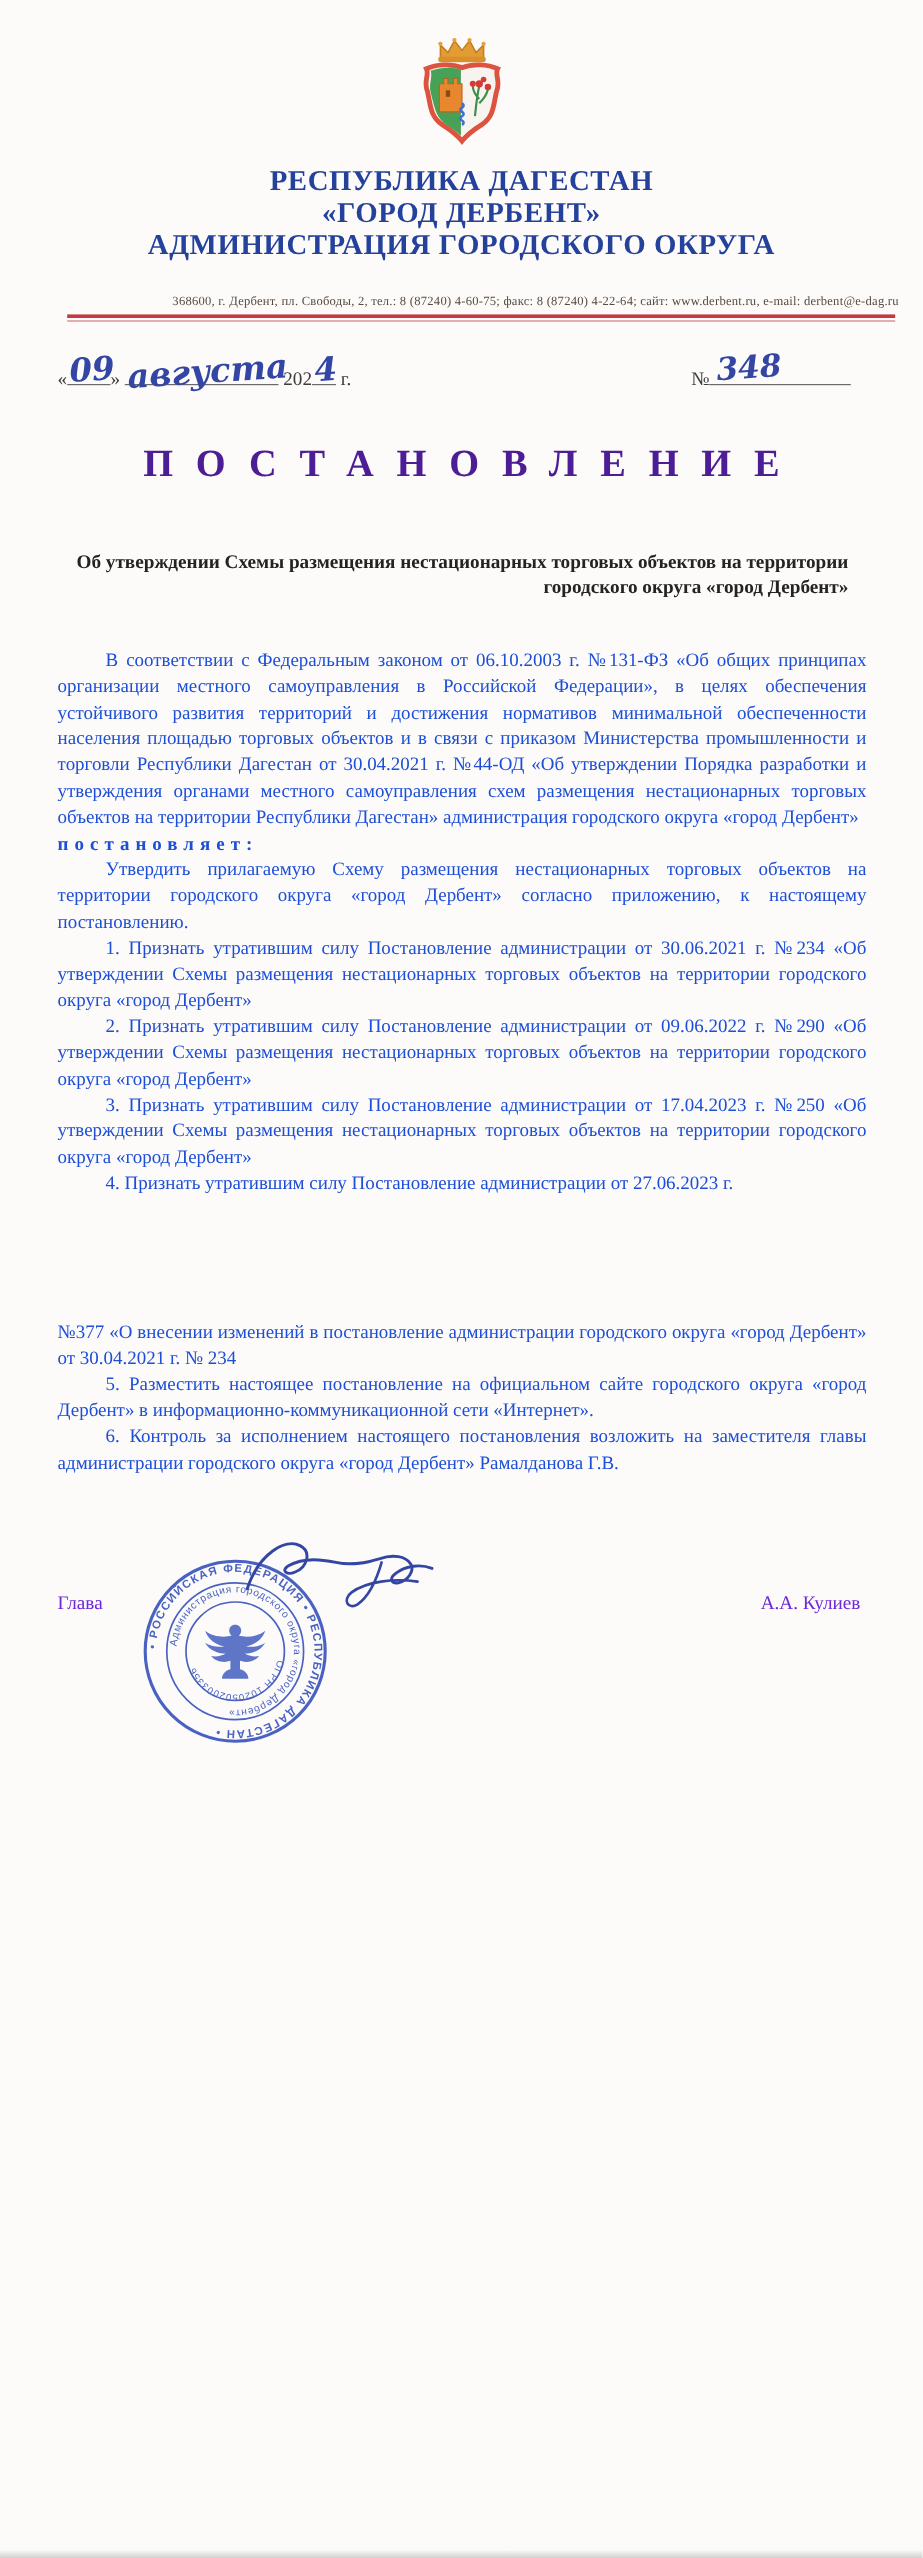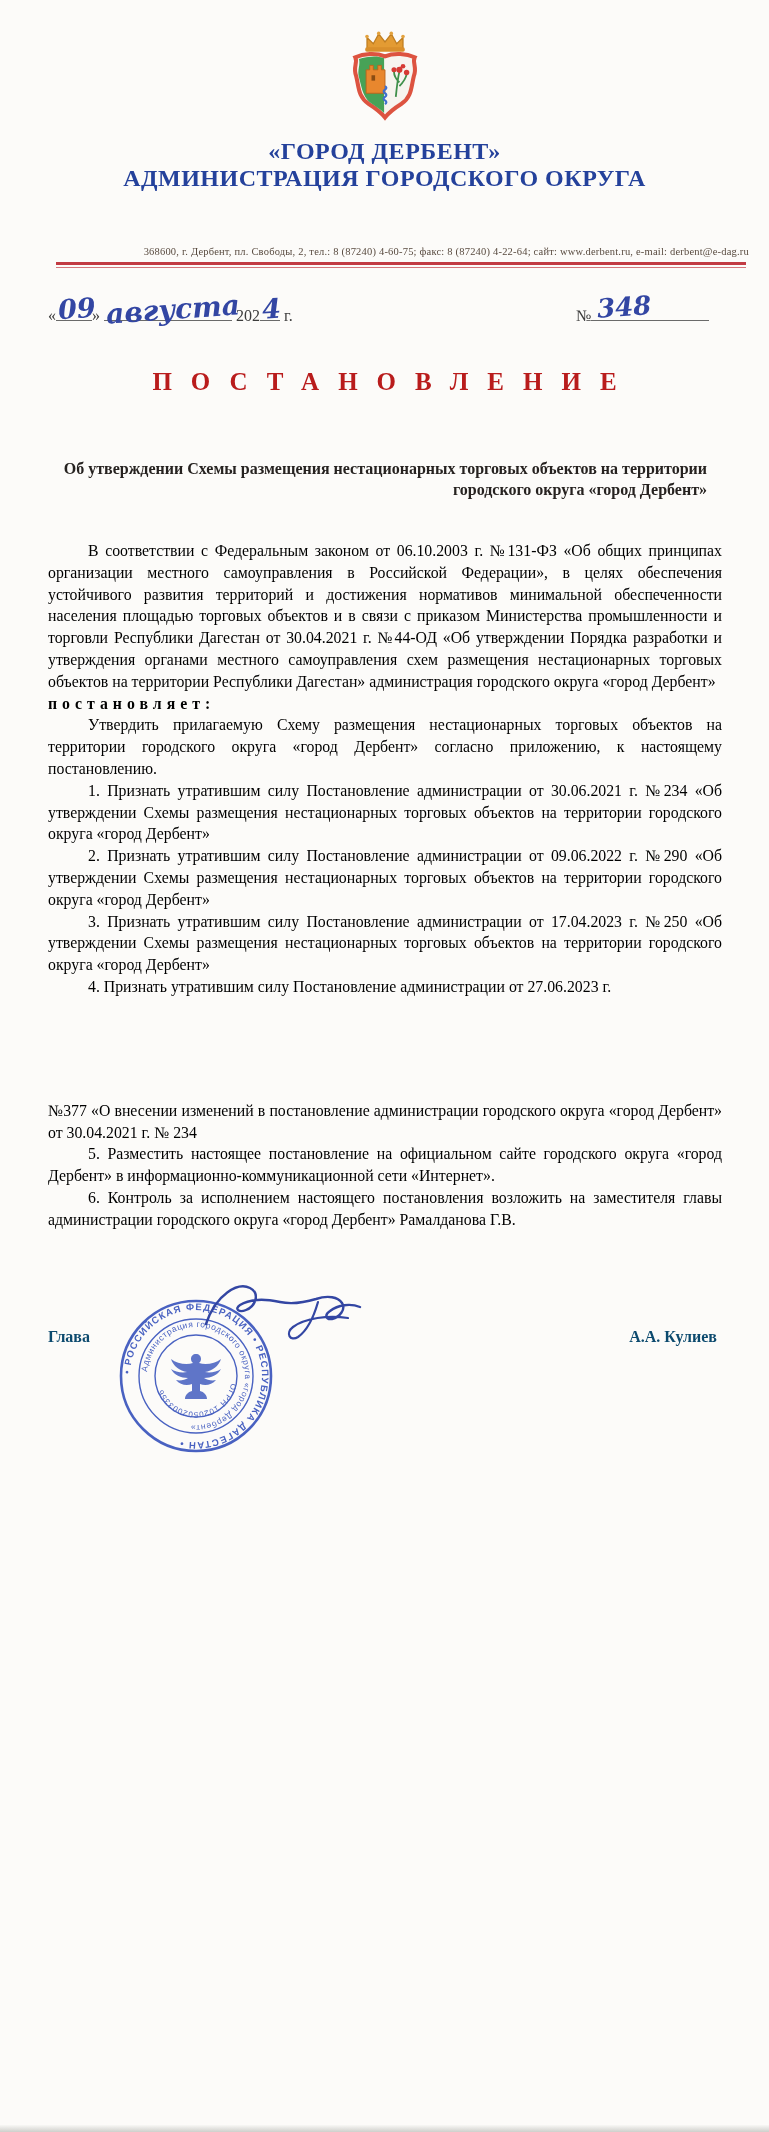--- a/index.html
+++ b/index.html
@@ -40,40 +40,40 @@
     position:absolute;bottom:-4px;left:2px;
     font-family:"DejaVu Serif",serif;font-style:italic;font-weight:bold;
     color:#3346a3;font-size:27px;white-space:nowrap;transform:rotate(-4deg);
   }
   .hw-month{font-size:28px;bottom:-6px;}
   .hw-num{font-size:26px;left:6px;bottom:-2px;}
   .printed{color:#3c3c3c;}
   
   .doc-type{
     position:absolute;top:368px;left:0;right:0;text-align:center;
-    font-size:25px;font-weight:bold;color:#b91c1c;letter-spacing:19px;padding-left:19px;
+    font-size:32px;font-weight:bold;color:#4c1d95;letter-spacing:19px;padding-left:19px;
   }
   .subject{
     position:absolute;top:458px;left:62px;right:62px;text-align:right;
     font-weight:bold;font-size:16px;line-height:21px;color:#262220;
   }
   
   .body-text{
     position:absolute;top:540px;left:48px;width:674px;
-    font-size:15.8px;line-height:21.8px;text-align:justify;color:#000000;
+    font-size:15.8px;line-height:21.8px;text-align:justify;color:#1d4ed8;
   }
   .body-text p{margin:0;text-indent:40px;}
   .body-text p.no-indent{text-indent:0;}
   .resolve-word{font-weight:bold;letter-spacing:5px;text-indent:0 !important;}
   .page-gap{height:102px;}
   
   .sig-row{
     position:absolute;top:1328px;left:48px;right:52px;
     display:flex;justify-content:space-between;
-    font-weight:bold;font-size:16px;color:#0c4a6e;
+    font-weight:normal;font-size:16px;color:#6d28d9;
   }
   .seal{position:absolute;top:1296px;left:116px;opacity:0.92;}
   .signature-stroke{position:absolute;top:1272px;left:196px;}
 </style>
 </head>
 <body>
 
 <div class="page">
 
   <svg class="crest" width="90" height="112" viewBox="0 0 100 115" aria-hidden="true">
@@ -96,20 +96,21 @@
     <path d="M62 74 C63 64 64 54 66 46 M66 62 C70 58 73 54 74 49 M66 58 C62 54 60 50 60 46" fill="none" stroke="#3f8f4a" stroke-width="2"></path>
     <circle cx="66" cy="44" r="3.4" fill="#d63a34"></circle>
       <circle cx="74" cy="47" r="3" fill="#d63a34"></circle>
     <circle cx="60" cy="44" r="2.8" fill="#d63a34"></circle>
       <circle cx="70" cy="40" r="2.6" fill="#d63a34"></circle>
 
     <path d="M50 62 q3 2 0 4 q-3 2 0 4 q3 2 0 4 q-3 2 0 4 q3 2 0 4" fill="none" stroke="#3f6fd0" stroke-width="2.4"></path>
   </svg>
 
   <div class="org-block">
+    <div>РЕСПУБЛИКА ДАГЕСТАН</div>
     <div>«ГОРОД ДЕРБЕНТ»</div>
     <div>АДМИНИСТРАЦИЯ ГОРОДСКОГО ОКРУГА</div>
   </div>
 
   <div class="contact-line">368600, г. Дербент, пл. Свободы, 2, тел.: 8 (87240) 4-60-75; факс: 8 (87240) 4-22-64; сайт: www.derbent.ru, e-mail: derbent@e-dag.ru</div>
   <div class="rule-red"></div>
   <div class="rule-red-thin"></div>
 
   <div class="dateline">
     <div class="date-left">

